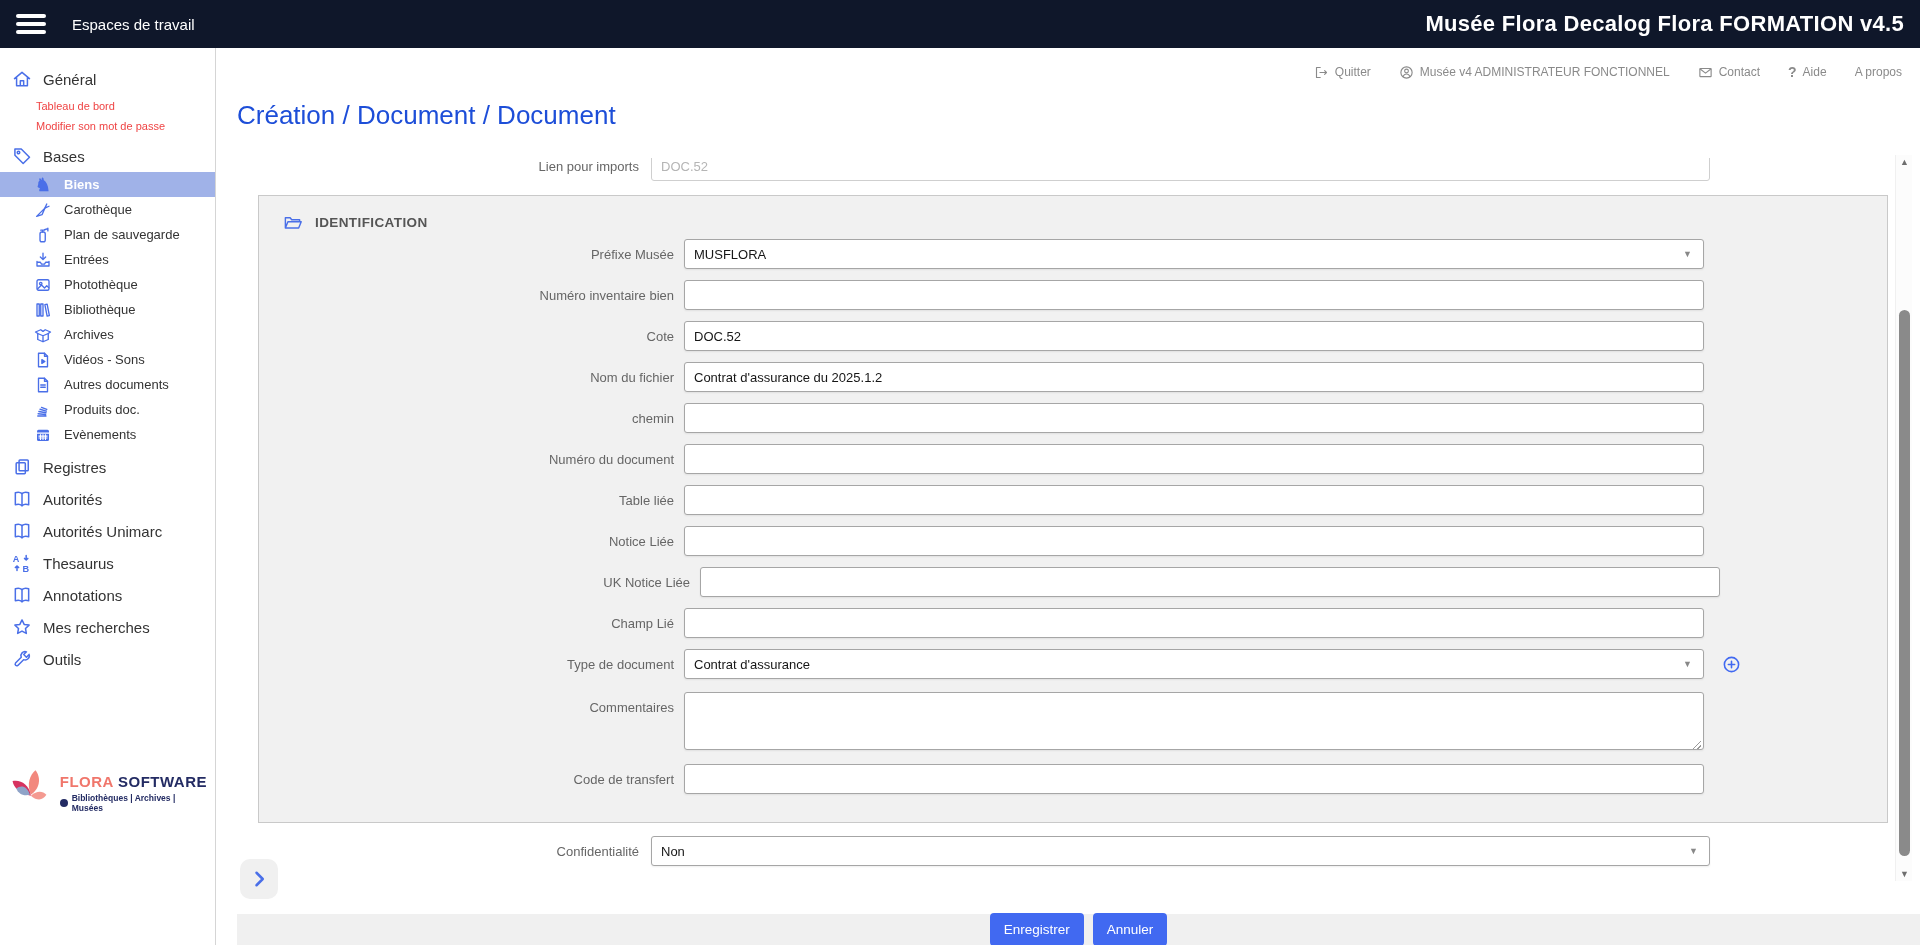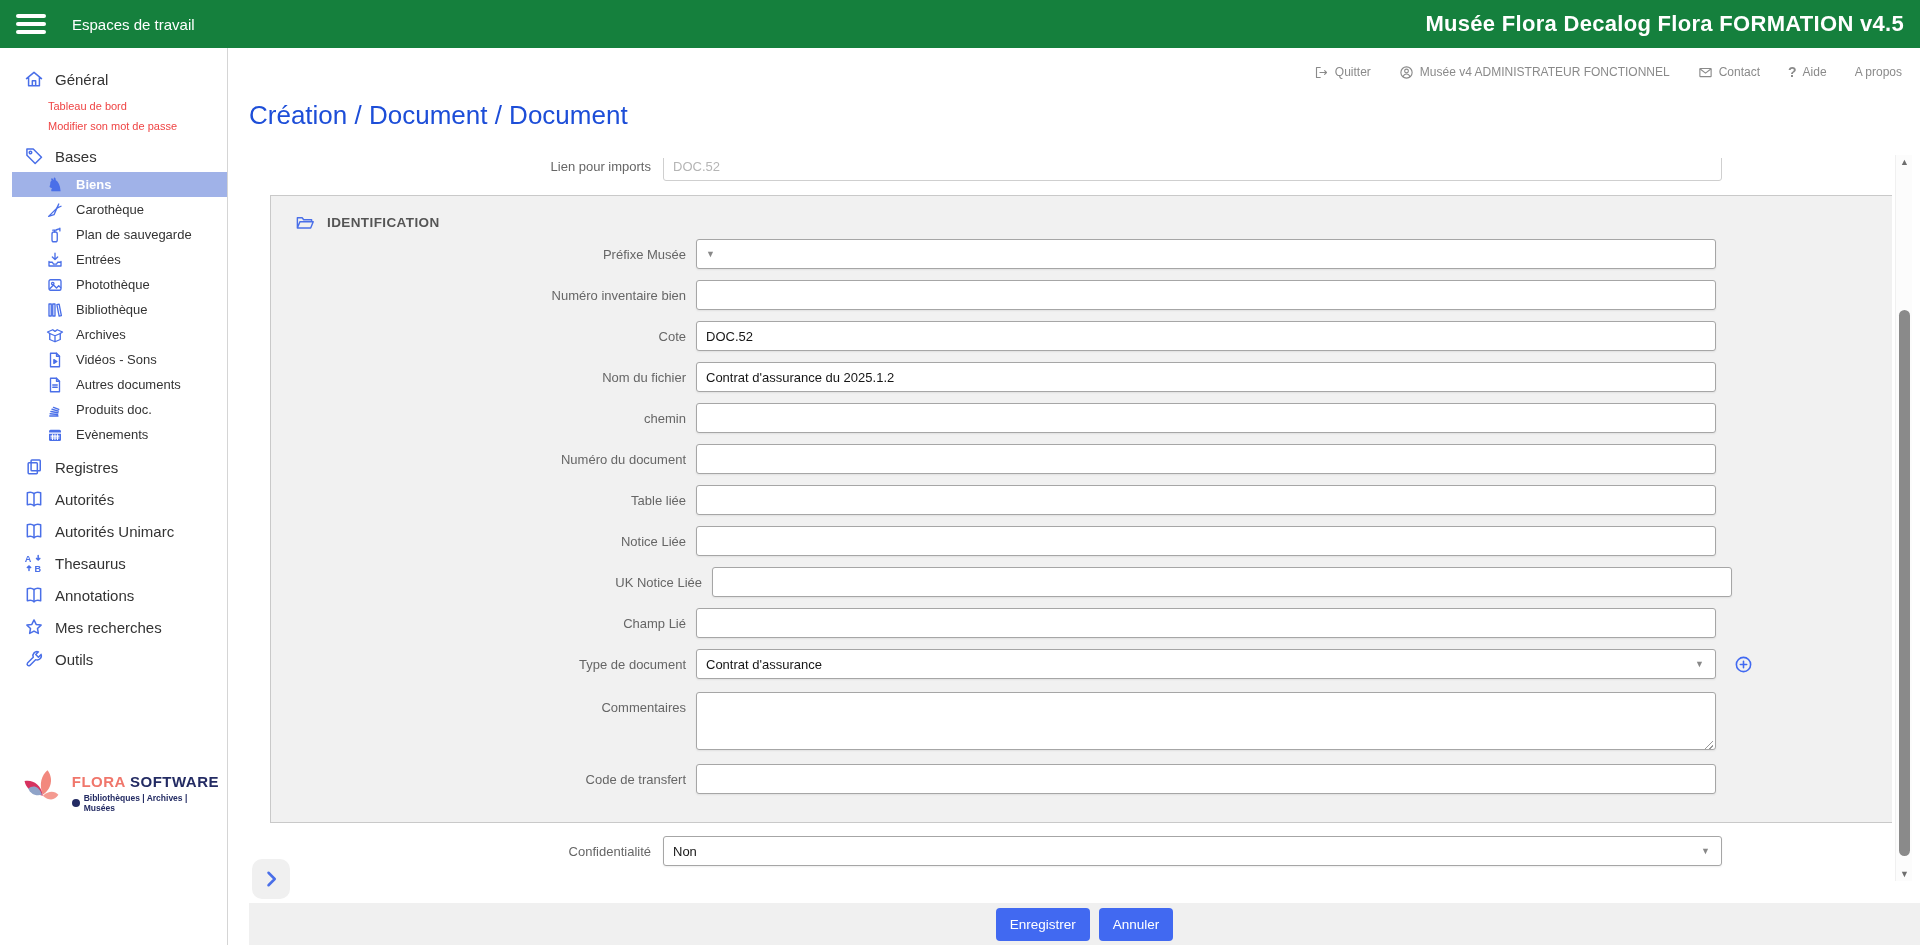--- a/index.html
+++ b/index.html
@@ -1,27 +1,27 @@
 <!DOCTYPE html>
 <html><head>
 <meta charset="utf-8">
 <style>
   * { box-sizing: border-box; margin: 0; padding: 0; }
   html,body { width:1920px; height:945px; overflow:hidden; background:#fff;
     font-family:"Liberation Sans", sans-serif; }
 
   
-  .topbar { height:48px; background:#15803d; display:flex; align-items:center; padding:0 16px; }
+  .topbar { height:48px; background:#0f172a; display:flex; align-items:center; padding:0 16px; }
   .burger { width:30px; display:flex; flex-direction:column; gap:4px; cursor:pointer; }
   .burger i { display:block; height:4px; background:#fff; border-radius:2px; }
   .topbar-ws { color:#fff; font-size:15px; margin-left:26px; }
   .topbar-title { margin-left:auto; color:#fff; font-size:22px; font-weight:bold; letter-spacing:.3px; }
 
   
-  .layout { display:flex; height:897px;padding-left:12px; }
+  .layout { display:flex; height:897px; }
   .sidebar { width:216px; border-right:1px solid #d5d5d5; padding-top:16px; position:relative; background:#fff; flex:none; }
   .main { flex:1; position:relative; }
 
   
   .sb-top { display:flex; align-items:center; gap:11px; padding-left:12px; height:30px;
             font-size:15px; color:#333; cursor:pointer; }
   .sb-links { margin:2px 0 4px 36px; }
   .sb-links div { font-size:11px; color:#ef4444; line-height:20px; cursor:pointer; }
   .sb-item { display:flex; align-items:center; gap:12px; height:25px; padding-left:34px;
              font-size:13px; color:#333; cursor:pointer; }
@@ -99,21 +99,21 @@
   
   .vscroll { position:absolute; top:107px; right:8px; width:17px; height:726px;
              background:#fcfcfc; border-left:1px solid #f0f0f0; }
   .vs-arrow { position:absolute; left:0; width:17px; height:14px; color:#6e6e6e; font-size:9px;
               display:flex; align-items:center; justify-content:center; cursor:pointer; }
   .vs-up { top:0; } .vs-down { bottom:0; }
   .vs-thumb { position:absolute; left:3px; top:155px; width:11px; height:546px;
               background:#8a8a8a; border-radius:6px; cursor:grab; }
 
   
-  .bottombar { position:absolute; left:21px; right:0; bottom:0; height:42px; background:#f0f0f0;
+  .bottombar { position:absolute; left:21px; right:0; bottom:0; height:31px; background:#f0f0f0;
                display:flex; align-items:center; justify-content:center; gap:9px; }
   .btn { height:33px; padding:0 14px; border:none; border-radius:4px; background:#4169F1;
          color:#fff; font-size:13.5px; cursor:pointer; font-family:"Liberation Sans",sans-serif; }
 </style>
 </head>
 <body>
 
 <div class="topbar">
   <div class="burger">
       <i></i>
@@ -391,20 +391,21 @@
                 <svg viewBox="0 0 24 24" fill="none" stroke="currentColor" stroke-width="1.8" stroke-linecap="round" stroke-linejoin="round">
                   <path d="M3 19V6h6l2 2.5h10V11M3 19l3.2-8H23l-3.2 8z"></path>
                 </svg>
               </span>
             <span class="panel-title">IDENTIFICATION</span>
           </div>
           <div id="form-rows">
               <div class="frow" style="top:43px;left:0;right:0">
                 <div class="flabel">Préfixe Musée</div>
                 <div class="fsel">
+                  <span class="fsel-val">MUSFLORA</span>
                   <span class="fsel-arrow">▼</span>
                 </div>
               </div>
               <div class="frow" style="top:84px;left:0;right:15px">
                 <div class="flabel">Numéro inventaire bien</div>
                 <input type="text" class="fin" value="" style="">
               </div>
               <div class="frow" style="top:125px;left:0;right:0">
                 <div class="flabel">Cote</div>
                 <input type="text" class="fin" value="DOC.52" style="">

